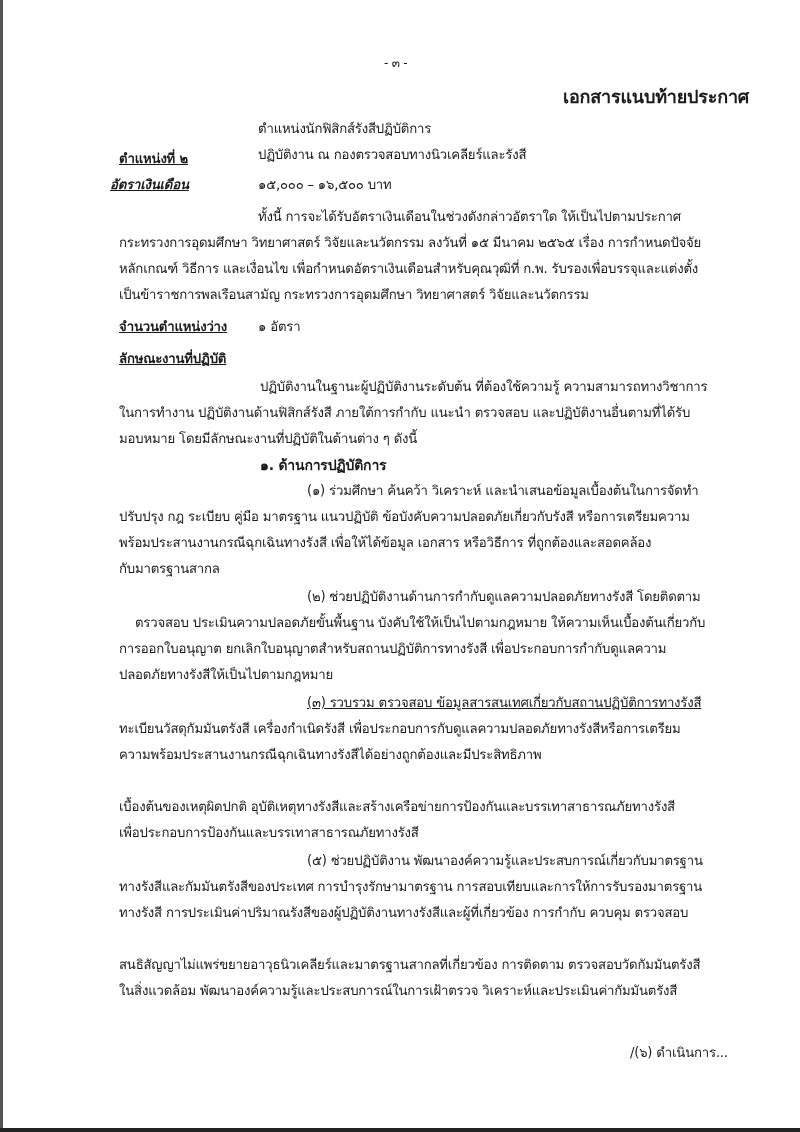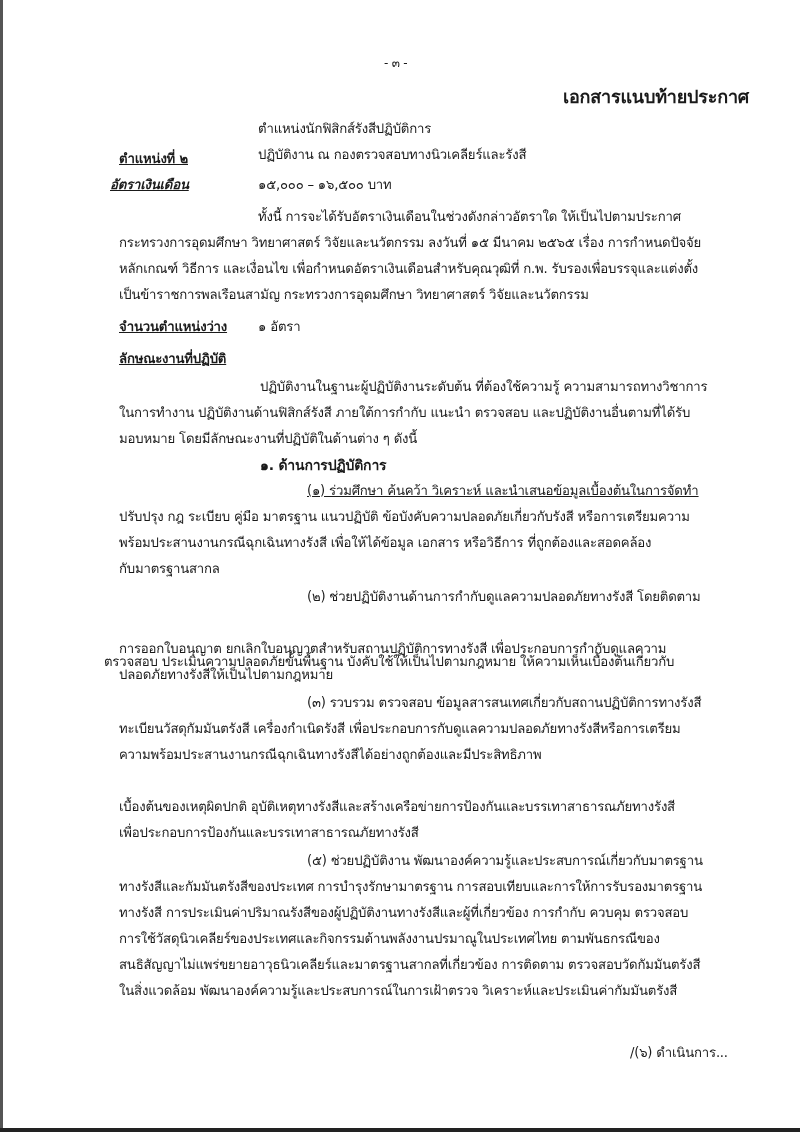--- a/index.html
+++ b/index.html
@@ -36,40 +36,39 @@
   <div class="t u" style="left:119px; top:318px;">จำนวนตำแหน่งว่าง</div>
   <div class="t" style="left:258px; top:318px;">๑ อัตรา</div>
 
   <div class="t u" style="left:119px; top:350px;">ลักษณะงานที่ปฏิบัติ</div>
   <div class="t" style="left:260px; top:378px;">ปฏิบัติงานในฐานะผู้ปฏิบัติงานระดับต้น ที่ต้องใช้ความรู้ ความสามารถทางวิชาการ</div>
   <div class="t" style="left:119px; top:404px;">ในการทำงาน ปฏิบัติงานด้านฟิสิกส์รังสี ภายใต้การกำกับ แนะนำ ตรวจสอบ และปฏิบัติงานอื่นตามที่ได้รับ</div>
   <div class="t" style="left:119px; top:430px;">มอบหมาย โดยมีลักษณะงานที่ปฏิบัติในด้านต่าง ๆ ดังนี้</div>
 
   <div class="t b" style="left:260px; top:456px; font-size:14px;">๑.  ด้านการปฏิบัติการ</div>
 
-  <div class="t" style="left:307px; top:482px;text-decoration:underline;">(๑) ร่วมศึกษา ค้นคว้า วิเคราะห์ และนำเสนอข้อมูลเบื้องต้นในการจัดทำ</div>
+  <div class="t" style="left:307px; top:482px;">(๑) ร่วมศึกษา ค้นคว้า วิเคราะห์ และนำเสนอข้อมูลเบื้องต้นในการจัดทำ</div>
   <div class="t" style="left:119px; top:508px;">ปรับปรุง กฎ ระเบียบ คู่มือ มาตรฐาน แนวปฏิบัติ ข้อบังคับความปลอดภัยเกี่ยวกับรังสี หรือการเตรียมความ</div>
   <div class="t" style="left:119px; top:534px;">พร้อมประสานงานกรณีฉุกเฉินทางรังสี เพื่อให้ได้ข้อมูล เอกสาร หรือวิธีการ ที่ถูกต้องและสอดคล้อง</div>
   <div class="t" style="left:119px; top:560px;">กับมาตรฐานสากล</div>
 
   <div class="t" style="left:307px; top:588px;">(๒) ช่วยปฏิบัติงานด้านการกำกับดูแลความปลอดภัยทางรังสี โดยติดตาม</div>
-  <div class="t" style="left:104px; top:614px;margin-top:39px;">ตรวจสอบ ประเมินความปลอดภัยขั้นพื้นฐาน บังคับใช้ให้เป็นไปตามกฎหมาย ให้ความเห็นเบื้องต้นเกี่ยวกับ</div>
+  <div class="t" style="left:135px; top:614px;">ตรวจสอบ ประเมินความปลอดภัยขั้นพื้นฐาน บังคับใช้ให้เป็นไปตามกฎหมาย ให้ความเห็นเบื้องต้นเกี่ยวกับ</div>
   <div class="t" style="left:119px; top:640px;">การออกใบอนุญาต ยกเลิกใบอนุญาตสำหรับสถานปฏิบัติการทางรังสี เพื่อประกอบการกำกับดูแลความ</div>
   <div class="t" style="left:119px; top:666px;">ปลอดภัยทางรังสีให้เป็นไปตามกฎหมาย</div>
 
-  <div class="t" style="left:307px; top:694px;">(๓) รวบรวม ตรวจสอบ ข้อมูลสารสนเทศเกี่ยวกับสถานปฏิบัติการทางรังสี</div>
+  <div class="t" style="left:307px; top:694px;text-decoration:underline;">(๓) รวบรวม ตรวจสอบ ข้อมูลสารสนเทศเกี่ยวกับสถานปฏิบัติการทางรังสี</div>
   <div class="t" style="left:119px; top:720px;">ทะเบียนวัสดุกัมมันตรังสี เครื่องกำเนิดรังสี เพื่อประกอบการกับดูแลความปลอดภัยทางรังสีหรือการเตรียม</div>
   <div class="t" style="left:119px; top:746px;">ความพร้อมประสานงานกรณีฉุกเฉินทางรังสีได้อย่างถูกต้องและมีประสิทธิภาพ</div>
 
   <div class="t" style="left:119px; top:798px;">เบื้องต้นของเหตุผิดปกติ อุบัติเหตุทางรังสีและสร้างเครือข่ายการป้องกันและบรรเทาสาธารณภัยทางรังสี</div>
   <div class="t" style="left:119px; top:824px;">เพื่อประกอบการป้องกันและบรรเทาสาธารณภัยทางรังสี</div>
 
   <div class="t" style="left:307px; top:852px;">(๕) ช่วยปฏิบัติงาน พัฒนาองค์ความรู้และประสบการณ์เกี่ยวกับมาตรฐาน</div>
   <div class="t" style="left:119px; top:878px;">ทางรังสีและกัมมันตรังสีของประเทศ การบำรุงรักษามาตรฐาน การสอบเทียบและการให้การรับรองมาตรฐาน</div>
   <div class="t" style="left:119px; top:904px;">ทางรังสี การประเมินค่าปริมาณรังสีของผู้ปฏิบัติงานทางรังสีและผู้ที่เกี่ยวข้อง การกำกับ ควบคุม ตรวจสอบ</div>
-  <div class="t" style="left:119px; top:930px;">การใช้วัสดุนิวเคลียร์ของประเทศและกิจกรรมด้านพลังงานปรมาณูในประเทศไทย ตามพันธกรณีของ</div>
   <div class="t" style="left:119px; top:956px;">สนธิสัญญาไม่แพร่ขยายอาวุธนิวเคลียร์และมาตรฐานสากลที่เกี่ยวข้อง การติดตาม ตรวจสอบวัดกัมมันตรังสี</div>
   <div class="t" style="left:119px; top:982px;">ในสิ่งแวดล้อม พัฒนาองค์ความรู้และประสบการณ์ในการเฝ้าตรวจ วิเคราะห์และประเมินค่ากัมมันตรังสี</div>
 
   <div class="t" style="left:630px; top:1044px;">/(๖) ดำเนินการ...</div>
 
   <div class="bottom-border"></div>
 </div>
 
 </body></html>

